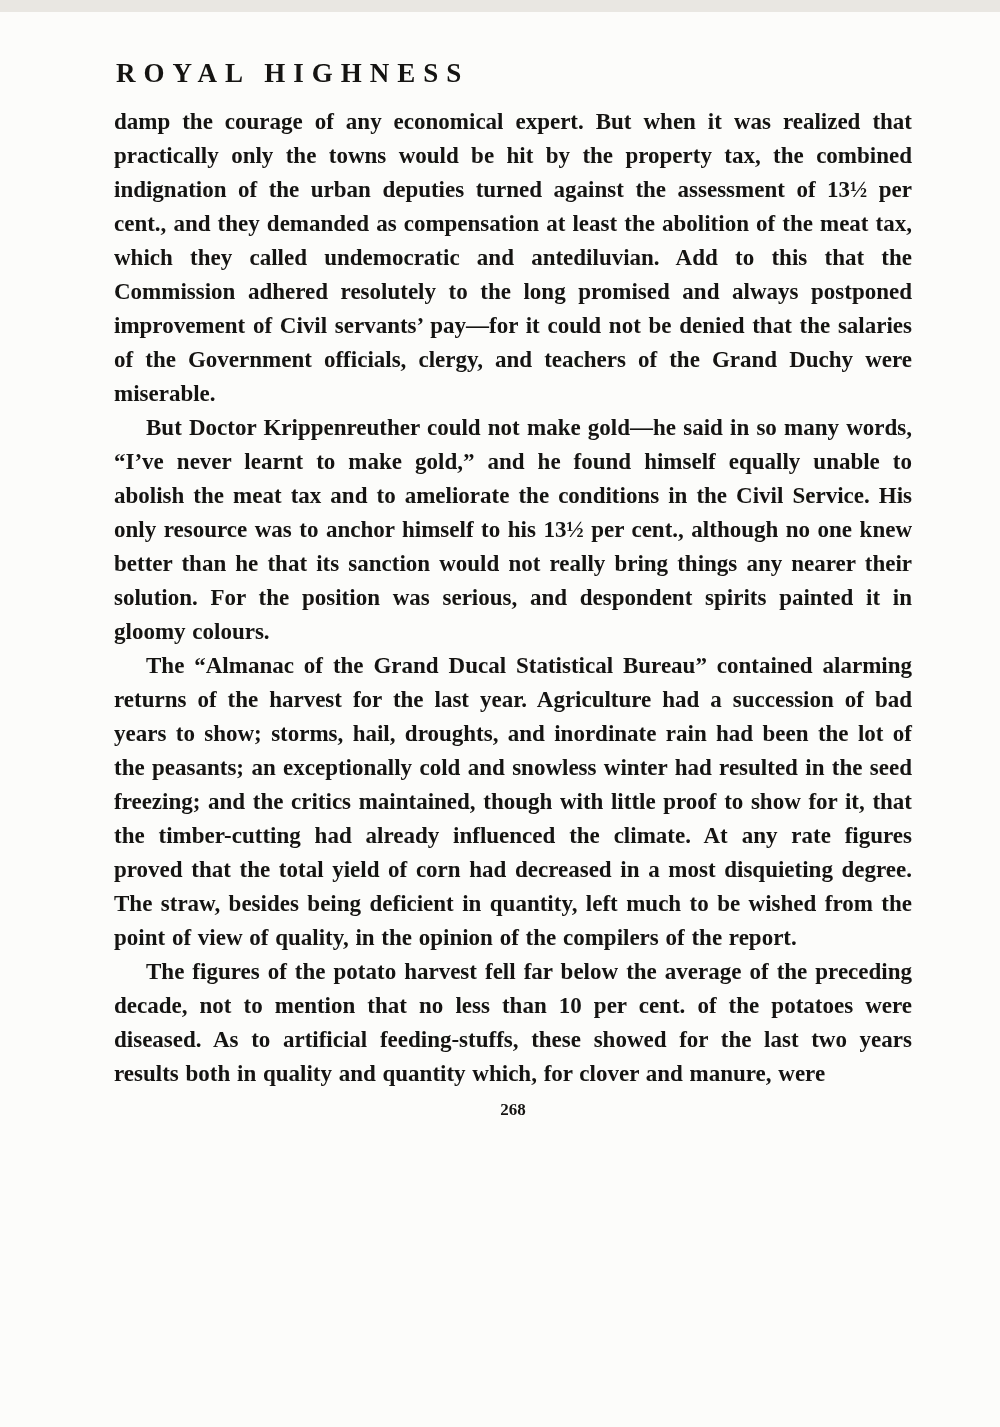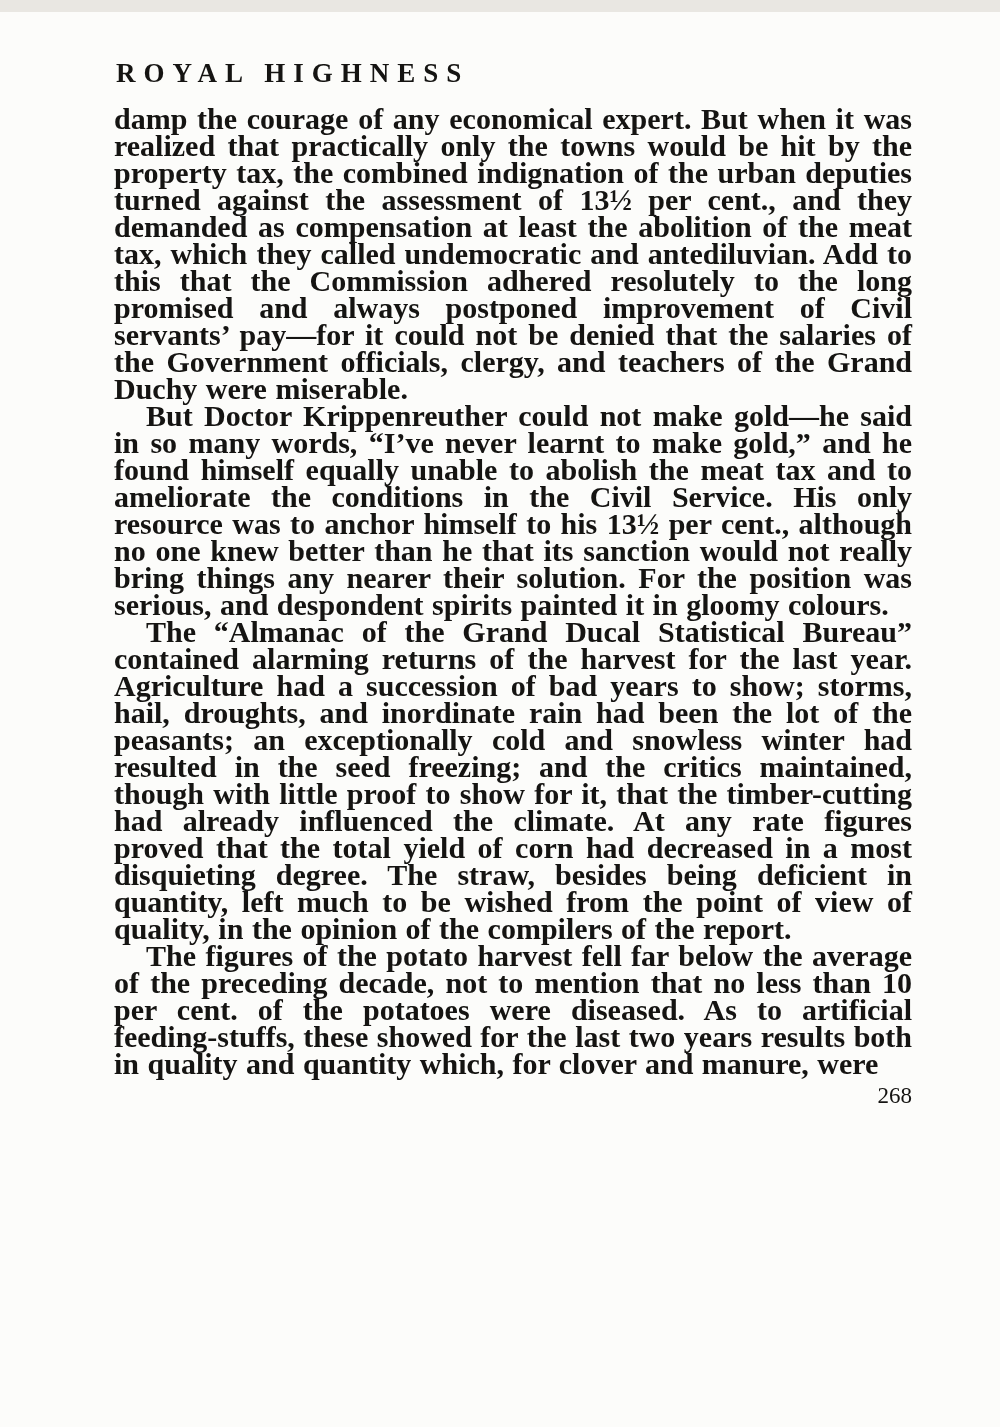--- a/index.html
+++ b/index.html
@@ -20,34 +20,34 @@
   }
   .running-head {
     font-size: 27px;
     font-weight: bold;
     letter-spacing: 8px;
     margin: 0 0 16px 2px;
     white-space: nowrap;
   }
   .body-text p {
     margin: 0;
-    font-size: 30px;
-    line-height: 27px;
+    font-size: 23px;
+    line-height: 34px;
     font-weight: 600;
     text-align: justify;
     word-spacing: 1px;
   }
   .body-text p.indent {
     text-indent: 32px;
     font-family: Liberation Serif, serif;
   }
   .page-number {
-    text-align: right;
-    font-size: 23px;
-    font-weight: 400;
+    text-align: center;
+    font-size: 17px;
+    font-weight: 700;
     line-height: 34px;
     margin-top: 2px;
   }
 </style>
 </head>
 <body>
 
 <div class="page">
   <div class="running-head">ROYAL HIGHNESS</div>
 

